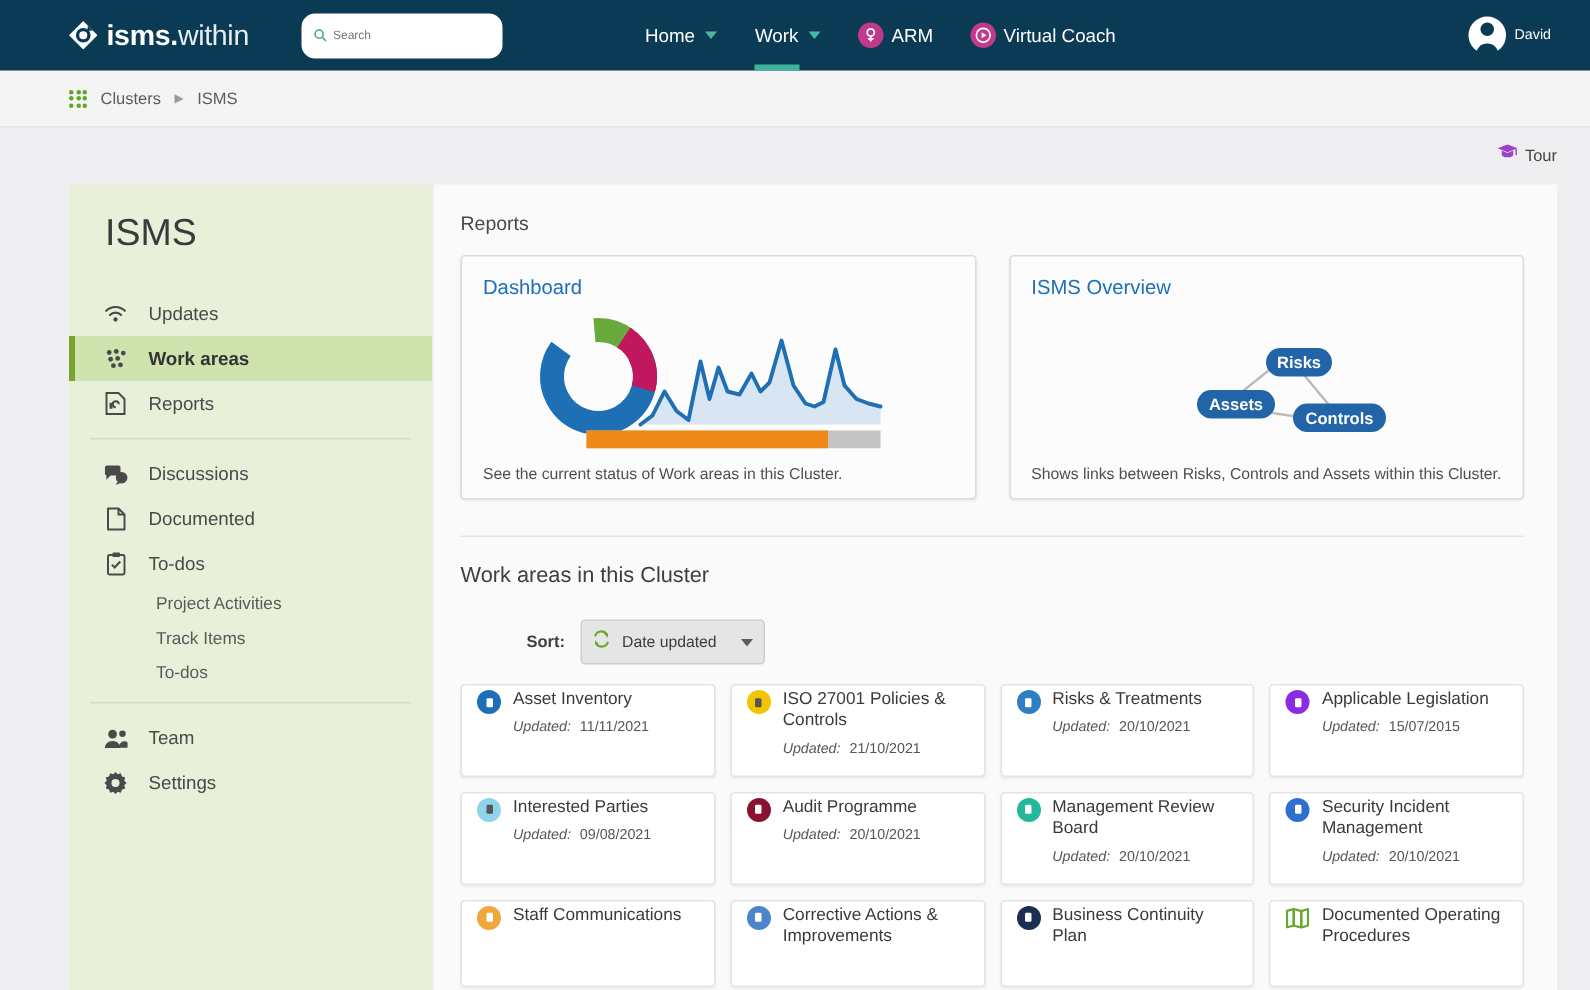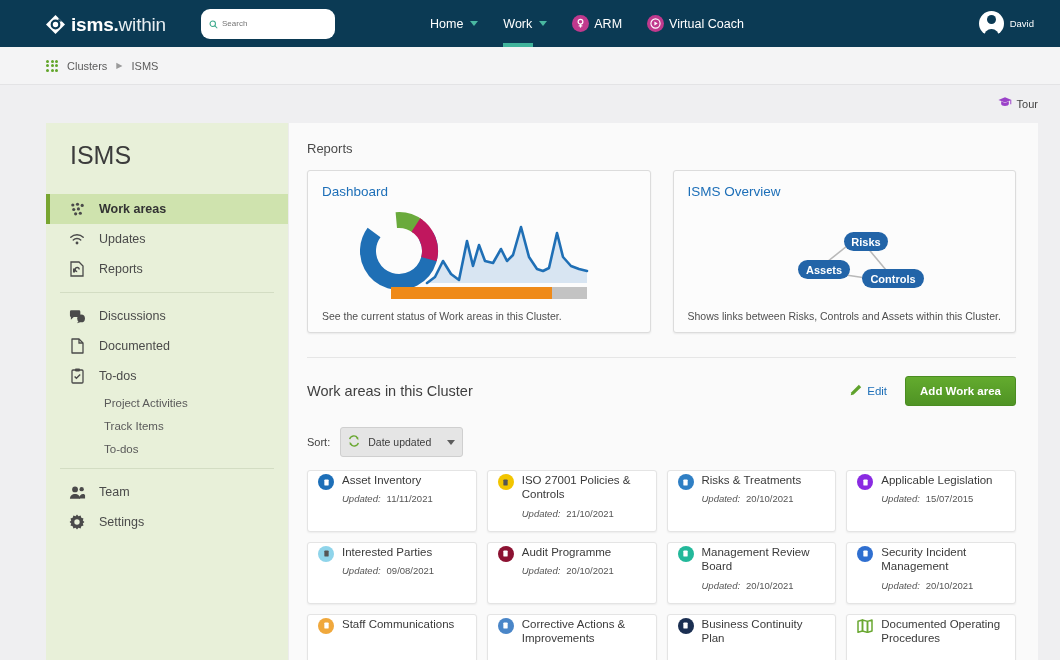--- a/index.html
+++ b/index.html
@@ -121,21 +121,21 @@
   .wa-title { font-size: 14.5px; color: #3f3f3f; }
   .wa-actions { margin-left: auto; display: flex; align-items: center; gap: 18px; }
   .edit-link { display: flex; align-items: center; gap: 5px; font-size: 11.5px; color: #1d6fb8; cursor: pointer; }
   .btn-green {
     background: linear-gradient(#63ab2e, #4f9324); border: 1px solid #4a8c21;
     color: #fff; font-size: 11.5px; font-weight: bold; padding: 8px 14px;
     border-radius: 3px; cursor: pointer; font-family: "Liberation Sans", sans-serif;
   }
 
   .sortrow { display: flex; align-items: center; gap: 10px; margin-top: 21px; }
-  .sort-label { font-size: 11px; font-weight: normal; color: #3f3f3f; }
+  .sort-label { font-size: 11px; font-weight: bold; color: #3f3f3f; margin-left: 44px; }
   .sortbox {
     display: flex; align-items: center; gap: 8px; background: #e5e5e5;
     border: 1px solid #cfcfcf; border-radius: 3px; padding: 5px 7px; cursor: pointer;
   }
   .sort-value { font-size: 10.5px; color: #3c3c3c; }
   .sort-caret { width: 0; height: 0; border-left: 4px solid transparent; border-right: 4px solid transparent; border-top: 5px solid #5c5c5c; margin-left: 8px; }
 
   .wa-grid {
     display: grid; grid-template-columns: repeat(4, 1fr); gap: 10px; margin-top: 13px;
   }
@@ -252,43 +252,43 @@
     <span class="tour-label">Tour</span>
   </div>
 </div>
 
 <div class="shell">
 
   <div class="sidebar">
     <div class="sb-title">ISMS</div>
 
     <div class="sb-group">
+      <div class="sb-item">
+        <span class="sb-icon">
+          <svg width="16" height="14" viewBox="0 0 18 15">
+              <path d="M2 5.5a10 10 0 0 1 14 0" fill="none" stroke="#4a4a4a" stroke-width="1.6" stroke-linecap="round"></path>
+              <path d="M4.8 8.6a6 6 0 0 1 8.4 0" fill="none" stroke="#4a4a4a" stroke-width="1.6" stroke-linecap="round"></path>
+              <circle cx="9" cy="12" r="1.6" fill="#4a4a4a"></circle>
+            </svg>
+        </span>
+        <span>Updates</span>
+      </div>
       <div class="sb-item active">
         <span class="sb-icon">
           <svg width="15" height="15" viewBox="0 0 16 16">
             <circle cx="3" cy="3.2" r="1.7" fill="#4a4a4a"></circle>
               <circle cx="8" cy="2.4" r="1.7" fill="#4a4a4a"></circle>
               <circle cx="13" cy="3.6" r="1.7" fill="#4a4a4a"></circle>
             <circle cx="4" cy="8" r="1.7" fill="#4a4a4a"></circle>
               <circle cx="9" cy="7.4" r="1.7" fill="#4a4a4a"></circle>
             <circle cx="6" cy="12.6" r="1.7" fill="#4a4a4a"></circle>
               <circle cx="11" cy="12" r="1.7" fill="#4a4a4a"></circle>
           </svg>
         </span>
         <span>Work areas</span>
-      </div>
-      <div class="sb-item">
-        <span class="sb-icon">
-          <svg width="16" height="14" viewBox="0 0 18 15">
-              <path d="M2 5.5a10 10 0 0 1 14 0" fill="none" stroke="#4a4a4a" stroke-width="1.6" stroke-linecap="round"></path>
-              <path d="M4.8 8.6a6 6 0 0 1 8.4 0" fill="none" stroke="#4a4a4a" stroke-width="1.6" stroke-linecap="round"></path>
-              <circle cx="9" cy="12" r="1.6" fill="#4a4a4a"></circle>
-            </svg>
-        </span>
-        <span>Updates</span>
       </div>
       <div class="sb-item">
         <span class="sb-icon">
           <svg width="14" height="16" viewBox="0 0 14 16">
               <path d="M1 1h8l4 4v10H1Z" fill="none" stroke="#4a4a4a" stroke-width="1.3"></path>
               <rect x="3" y="7.5" width="2" height="4" fill="#4a4a4a"></rect>
               <path d="M7.2 10.5a2 2 0 1 1 2-2" fill="none" stroke="#4a4a4a" stroke-width="1.3"></path>
             </svg>
         </span>
         <span>Reports</span>
@@ -406,31 +406,20 @@
           </svg>
         </div>
         <div class="report-desc">Shows links between Risks, Controls and Assets within this Cluster.</div>
       </div>
     </div>
 
     <div class="hr"></div>
 
     <div class="wa-head">
       <div class="wa-title">Work areas in this Cluster</div>
-      <div class="wa-actions">
-        <div class="edit-link">
-          <span>
-            <svg width="12" height="12" viewBox="0 0 13 13">
-                <path d="M9.6 0.9 12.1 3.4 4 11.5 0.8 12.2 1.5 9Z" fill="#5fa22c"></path>
-              </svg>
-          </span>
-          <span>Edit</span>
-        </div>
-        <button class="btn-green">Add Work area</button>
-      </div>
     </div>
 
     <div class="sortrow">
       <span class="sort-label">Sort:</span>
       <div class="sortbox">
         <span>
           <svg width="12" height="12" viewBox="0 0 13 13">
               <path d="M1.8 4.5A4.7 4.7 0 0 1 10.4 3.3" fill="none" stroke="#6aa832" stroke-width="1.5"></path>
               <path d="M11.2 8.5A4.7 4.7 0 0 1 2.6 9.7" fill="none" stroke="#6aa832" stroke-width="1.5"></path>
               <path d="M8.3 2.7h2.9v2.9Z" fill="#6aa832"></path>

